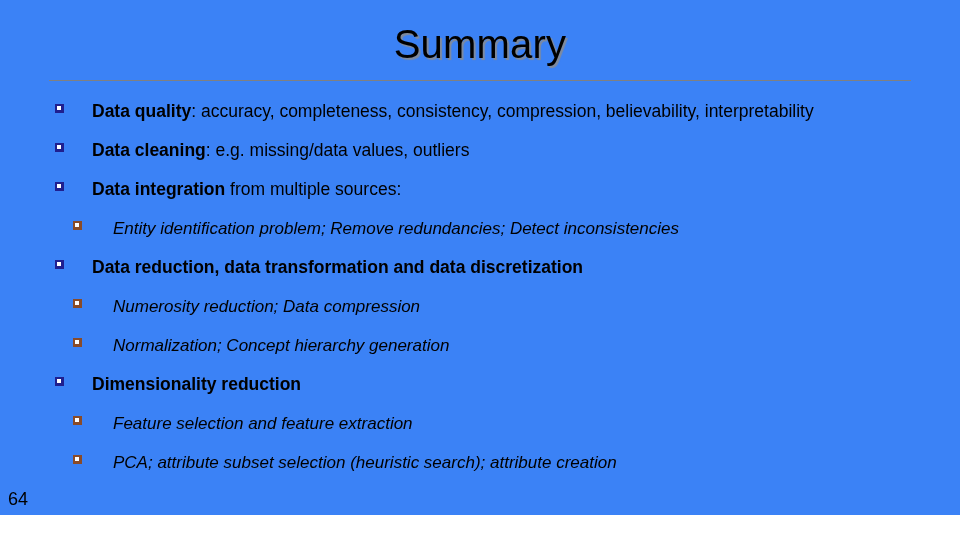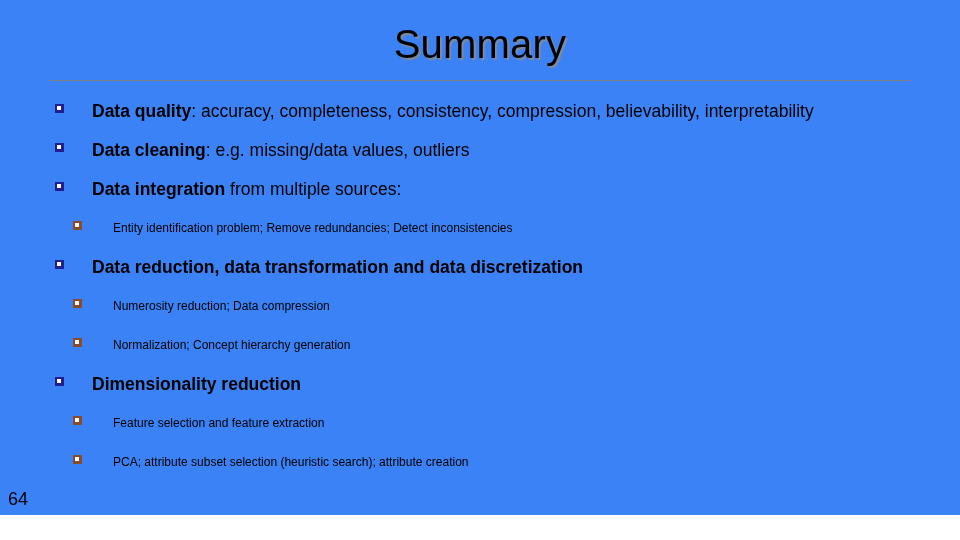--- a/index.html
+++ b/index.html
@@ -83,24 +83,25 @@
   .lvl2 {
     padding-left: 73px;
     margin-bottom: 14px;
   }
   .lvl2 .bullet-cell {
     width: 40px;
     flex: 0 0 40px;
     padding-top: 5px;
   }
   .lvl2 .txt {
-    font-size: 12px;
+    font-size: 17px;
     line-height: 25px;
     color: #000000;
     max-width: 820px;
+    font-style: italic;
   }
 
   
   .sq {
     display: block;
     width: 9px;
     height: 9px;
     background: #ffffff;
     box-sizing: border-box;
   }

